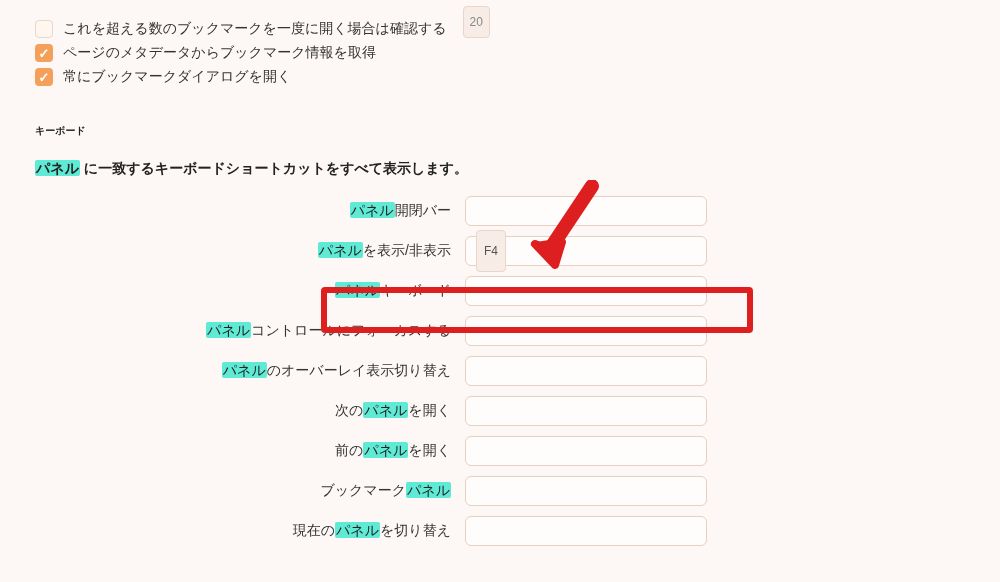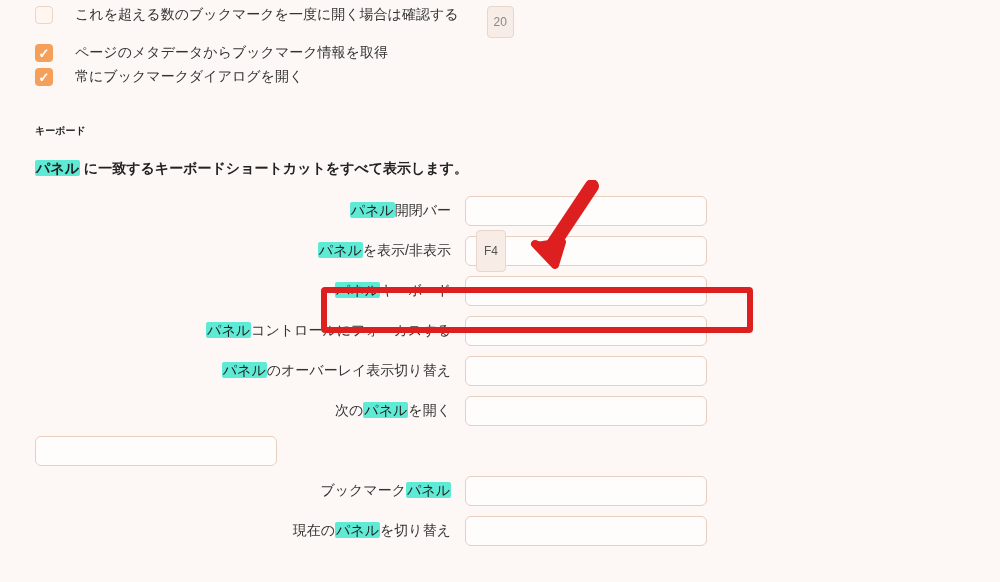--- a/index.html
+++ b/index.html
@@ -15,22 +15,22 @@
       overflow: hidden;
       color: #333;
       font-size: 14px;
       position: relative;
     }
     .content {
       padding: 0 35px;
     }
     .checkbox-row {
       display: flex;
-      align-items: flex-start;
-      gap: 22px;
+      align-items: flex-end;
+      gap: 10px;
       margin: 6px 0;
     }
     .chk {
       width: 18px;
       height: 18px;
       border-radius: 4px;
       display: inline-flex;
       align-items: center;
       justify-content: center;
       flex-shrink: 0;
@@ -174,20 +174,21 @@
       </div>
       <div class="shortcut-row">
         <div class="shortcut-label"><span class="hl">パネル</span><span>のオーバーレイ表示切り替え</span></div>
         <div class="shortcut-input"></div>
       </div>
       <div class="shortcut-row">
         <div class="shortcut-label"><span>次の</span><span class="hl">パネル</span><span>を開く</span></div>
         <div class="shortcut-input"></div>
       </div>
       <div class="shortcut-row">
+        <div class="shortcut-label"><span>前の</span><span class="hl">パネル</span><span>を開く</span></div>
         <div class="shortcut-input"></div>
       </div>
       <div class="shortcut-row">
         <div class="shortcut-label"><span>ブックマーク</span><span class="hl">パネル</span></div>
         <div class="shortcut-input"></div>
       </div>
       <div class="shortcut-row">
         <div class="shortcut-label"><span>現在の</span><span class="hl">パネル</span><span>を切り替え</span></div>
         <div class="shortcut-input"></div>
       </div>

